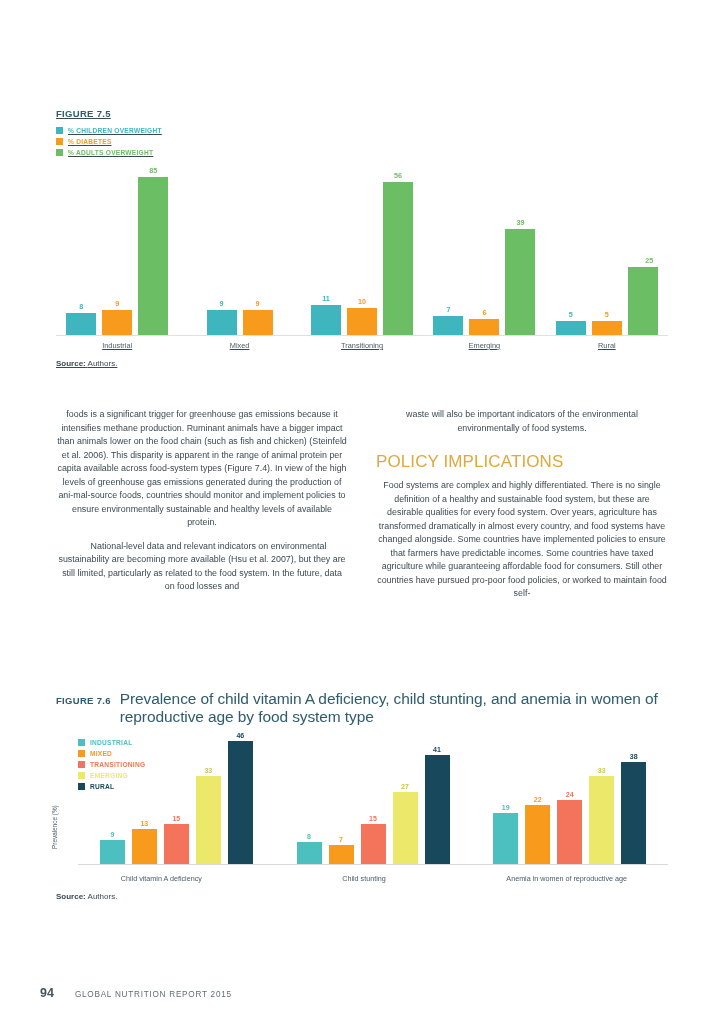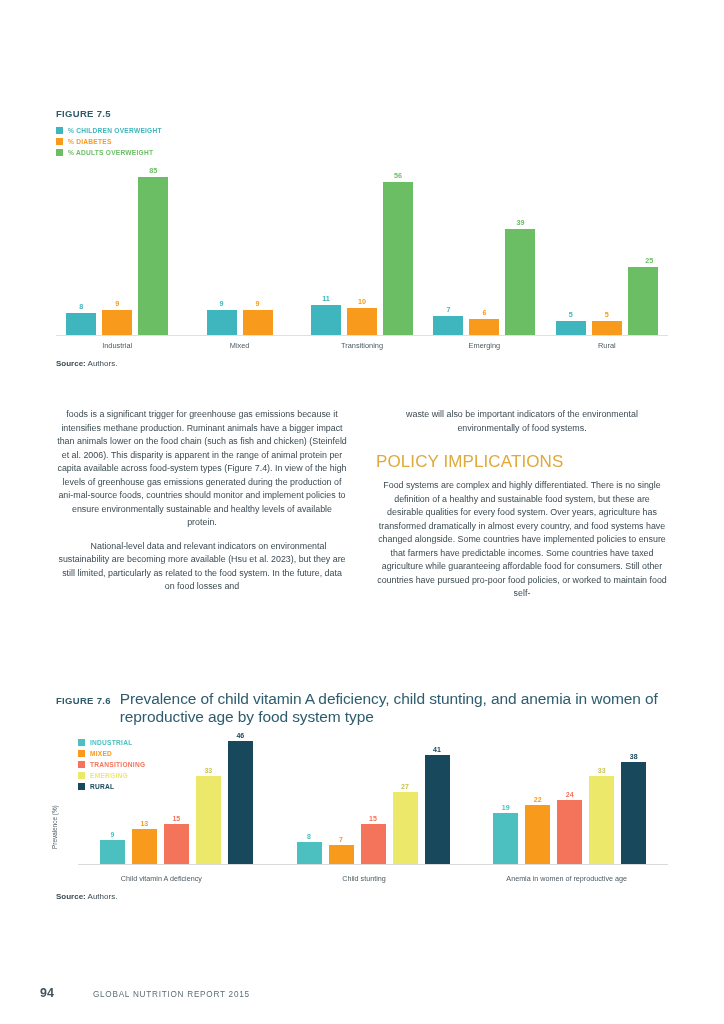--- a/index.html
+++ b/index.html
@@ -55,21 +55,21 @@
     height: 7px;
     flex: 0 0 auto;
   }
   .legend-text {
     font-size: 6.6px;
     font-weight: bold;
     letter-spacing: 0.25px;
   }
 
   
-  #fig75 { position: absolute; left: 56px; top: 108px; width: 612px; }
+  #fig75 { position: absolute; left: 56px; top: 108px; width: 612px; text-decoration: underline; }
   #chart75 {
     position: relative;
     height: 170px;
     margin-top: 8px;
     width: 612px;
   }
   #chart75 .baseline {
     position: absolute;
     left: 0; right: 0; bottom: 0;
     height: 1px;
@@ -225,21 +225,21 @@
     z-index: 3;
   }
 
   
   #footer {
     position: absolute;
     left: 40px;
     bottom: 24px;
     display: flex;
     align-items: baseline;
-    gap: 39px;
+    gap: 21px;
   }
   #footer .pagenum {
     font-size: 12.5px;
     font-weight: bold;
     color: #44545e;
   }
   #footer .doctitle {
     font-size: 8.2px;
     letter-spacing: 0.75px;
     color: #5d6d76;
@@ -351,21 +351,21 @@
 
     <div class="source">
       <b>Source:</b>
       <span>Authors.</span>
     </div>
   </div>
 
   <div id="body-cols">
     <div class="col">
       <p>foods is a significant trigger for greenhouse gas emissions because it intensifies methane production. Ruminant animals have a bigger impact than animals lower on the food chain (such as fish and chicken) (Steinfeld et al. 2006). This disparity is apparent in the range of animal protein per capita available across food-system types (Figure 7.4). In view of the high levels of greenhouse gas emissions generated during the production of ani-mal-source foods, countries should monitor and implement policies to ensure environmentally sustainable and healthy levels of available protein.</p>
-      <p class="indent">National-level data and relevant indicators on environmental sustainability are becoming more available (Hsu et al. 2023), but they are still limited, particularly as related to the food system. In the future, data on food losses and</p>
+      <p class="indent">National-level data and relevant indicators on environmental sustainability are becoming more available (Hsu et al. 2007), but they are still limited, particularly as related to the food system. In the future, data on food losses and</p>
     </div>
     <div class="col">
       <p>waste will also be important indicators of the environmental environmentally of food systems.</p>
       <h2 class="section-head" id="policy-head" style="color: rgb(224, 169, 58);">POLICY IMPLICATIONS</h2>
       <p>Food systems are complex and highly differentiated. There is no single definition of a healthy and sustainable food system, but these are desirable qualities for every food system. Over years, agriculture has transformed dramatically in almost every country, and food systems have changed alongside. Some countries have implemented policies to ensure that farmers have predictable incomes. Some countries have taxed agriculture while guaranteeing affordable food for consumers. Still other countries have pursued pro-poor food policies, or worked to maintain food self-</p>
     </div>
   </div>
 
   <div id="fig76">
     <div class="fig-head">

